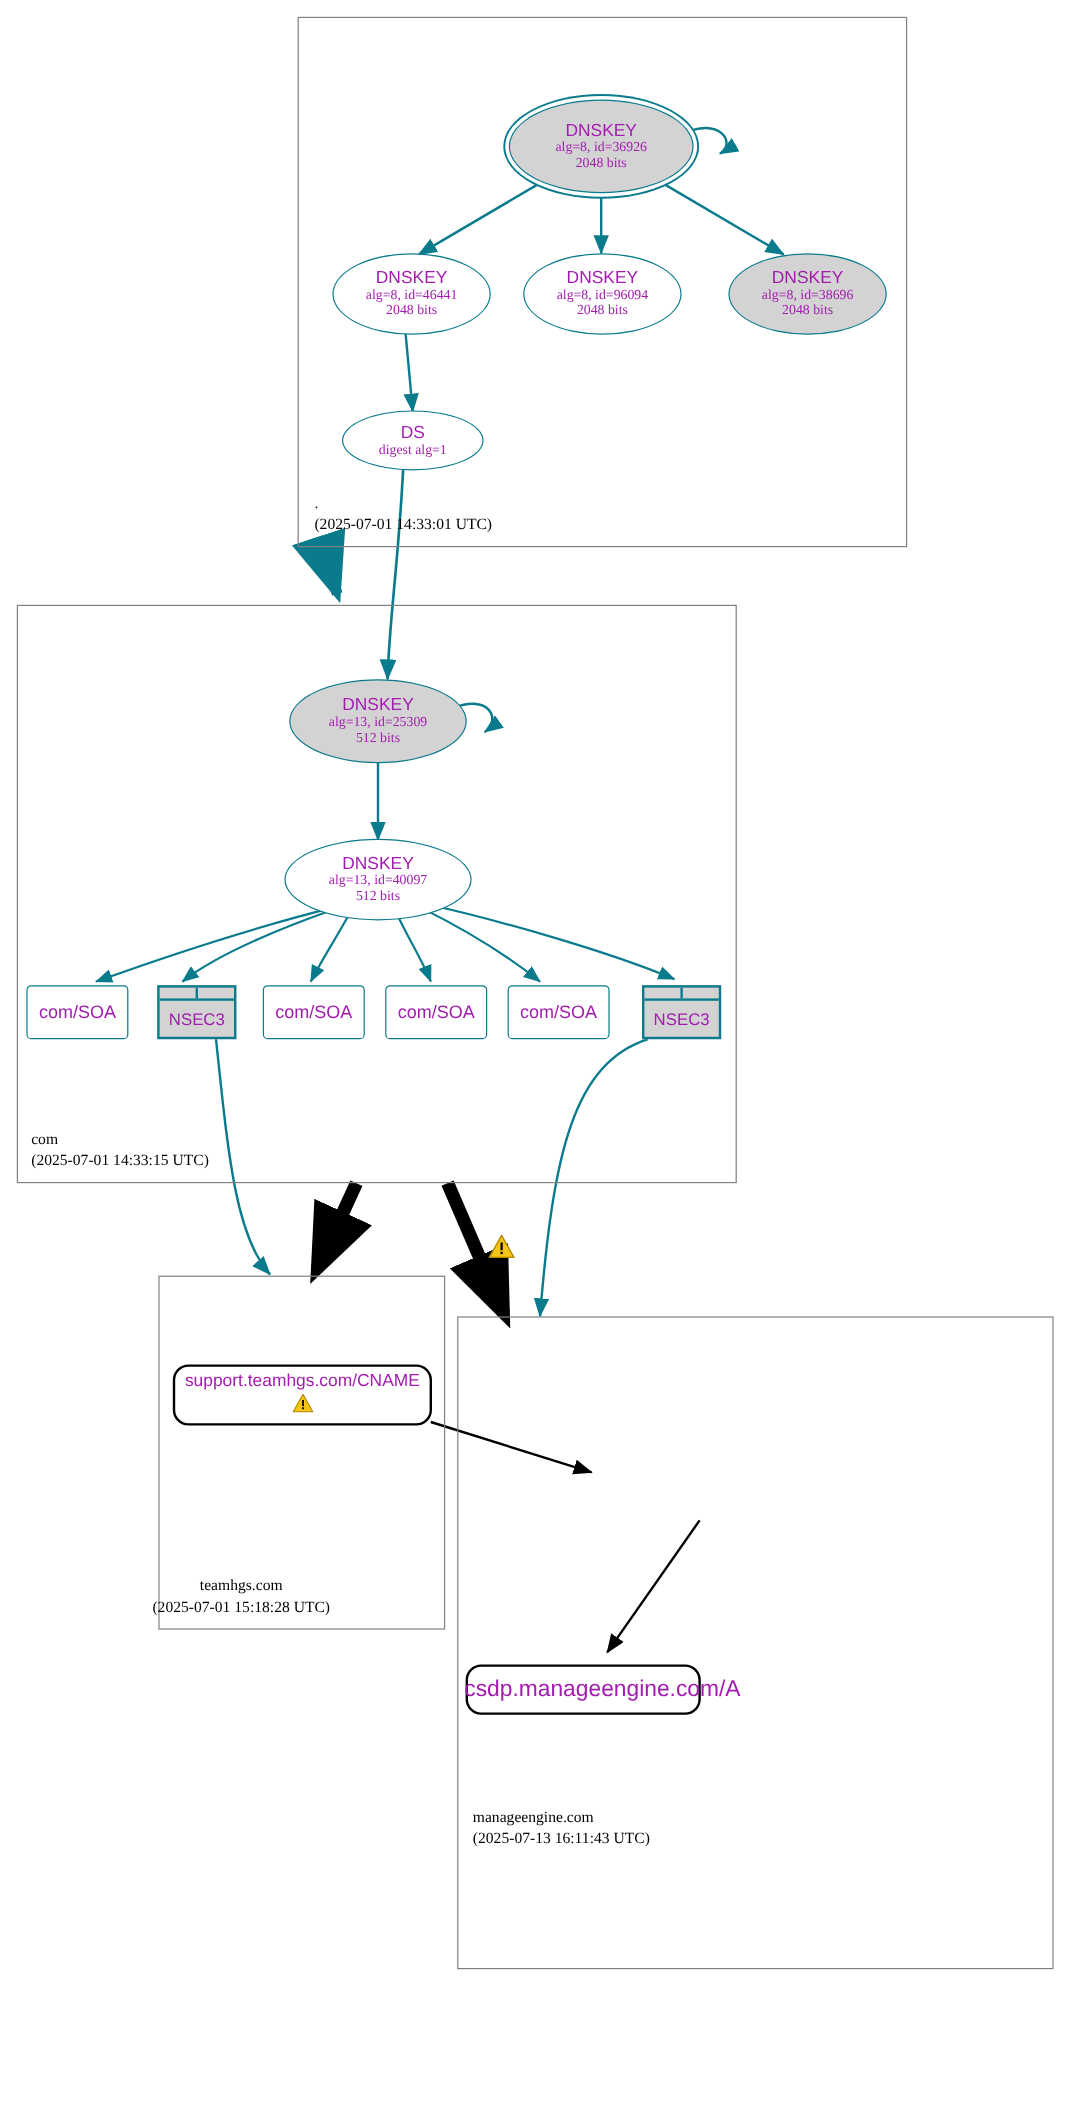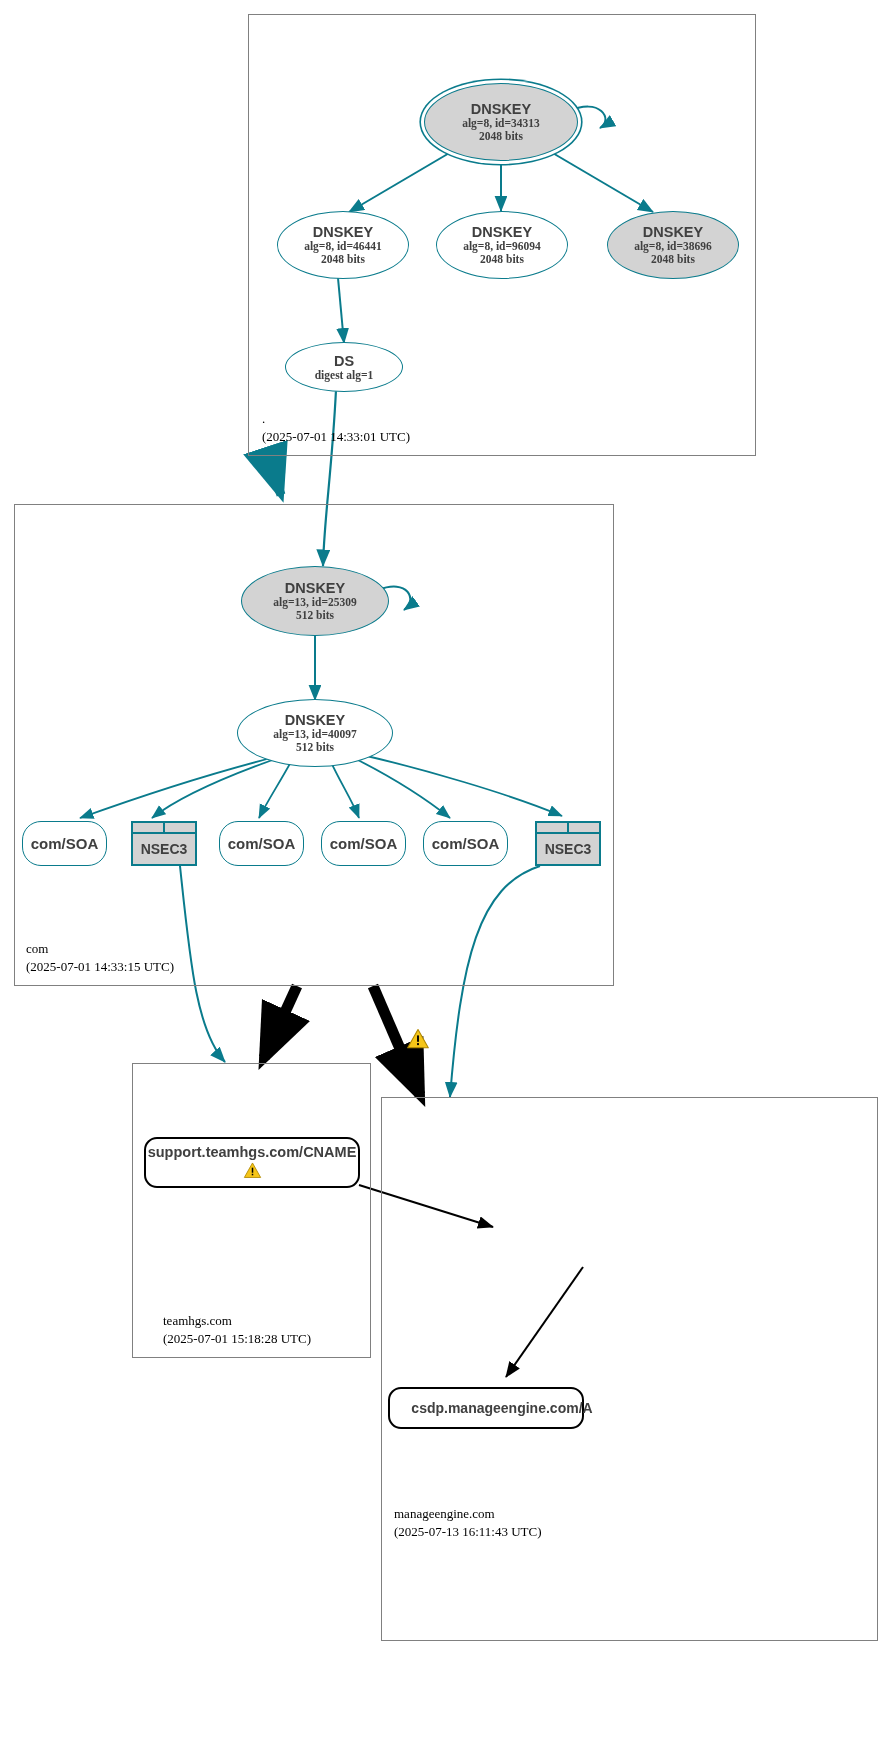--- a/index.html
+++ b/index.html
@@ -44,22 +44,21 @@
 
   
   .node {
     position: absolute;
     box-sizing: border-box;
     display: flex;
     flex-direction: column;
     align-items: center;
     justify-content: center;
     text-align: center;
-    color: #404040;
-    font-weight: bold;
+    color: #a21caf;
   }
   .ellipse {
     border: 1.6px solid #0a7b8c;
     border-radius: 50%;
     background: #ffffff;
   }
   .ellipse.filled { background: #d3d3d3; }
   .ellipse.double {
     box-shadow: 0 0 0 3px #ffffff, 0 0 0 4.6px #0a7b8c;
   }
@@ -70,21 +69,21 @@
   }
   .n-sub {
     font-family: "Liberation Serif", serif;
     font-size: 11.5px;
     line-height: 13px;
     white-space: nowrap;
   }
 
   .rrset {
     border: 1.7px solid #0a7b8c;
-    border-radius: 19px;
+    border-radius: 4px;
     background: #ffffff;
     font-family: "Liberation Sans", sans-serif;
     font-size: 15px;
   }
   .rrset.black {
     border: 2.2px solid #000000;
     border-radius: 13px;
   }
 
   .nsec3 {
@@ -194,34 +193,34 @@
     <span class="zl-time">(2025-07-01 14:33:01 UTC)</span>
   </div>
 
   <div class="zone-box" style="left:14px; top:504px; width:600px; height:482px;"></div>
   <div class="zone-label" style="left:26px; top:940px;">
     <span class="zl-name">com</span>
     <span class="zl-time">(2025-07-01 14:33:15 UTC)</span>
   </div>
 
   <div class="zone-box" style="left:132px; top:1063px; width:239px; height:295px;"></div>
-  <div class="zone-label" style="left:163px; top:1312px;">
+  <div class="zone-label" style="left:127px; top:1312px;text-align:center;">
     <span class="zl-name">teamhgs.com</span>
     <span class="zl-time">(2025-07-01 15:18:28 UTC)</span>
   </div>
 
   <div class="zone-box" style="left:381px; top:1097px; width:497px; height:544px;"></div>
   <div class="zone-label" style="left:394px; top:1505px;">
     <span class="zl-name">manageengine.com</span>
     <span class="zl-time">(2025-07-13 16:11:43 UTC)</span>
   </div>
 
   <div class="node ellipse filled double" style="left:424px; top:83px; width:154px; height:78px;">
     <span class="n-title">DNSKEY</span>
-    <span class="n-sub">alg=8, id=34313</span>
+    <span class="n-sub">alg=8, id=36926</span>
     <span class="n-sub">2048 bits</span>
   </div>
 
   <div class="node ellipse" style="left:277px; top:211px; width:132px; height:68px;">
     <span class="n-title">DNSKEY</span>
     <span class="n-sub">alg=8, id=46441</span>
     <span class="n-sub">2048 bits</span>
   </div>
 
   <div class="node ellipse" style="left:436px; top:211px; width:132px; height:68px;">
@@ -303,16 +302,16 @@
       <svg width="19" height="19" viewBox="0 0 24 24">
         <path d="M12 2.5 L22.3 20.8 L1.7 20.8 Z" fill="#f5c518" stroke="#b08800" stroke-width="1.1" stroke-linejoin="round"></path>
         <rect x="11.05" y="8.4" width="1.9" height="6.4" fill="#000000"></rect>
         <rect x="11.05" y="16.1" width="1.9" height="2.0" fill="#000000"></rect>
       </svg>
     </span>
   </div>
 
 
   <div class="node rrset black" style="left:388px; top:1387px; width:196px; height:42px;">
-    <span style="font-size:14px;margin-left:32px;">csdp.manageengine.com/A</span>
+    <span style="font-size:19px;margin-left:32px;">csdp.manageengine.com/A</span>
   </div>
 
 </div>
 
 </body></html>

